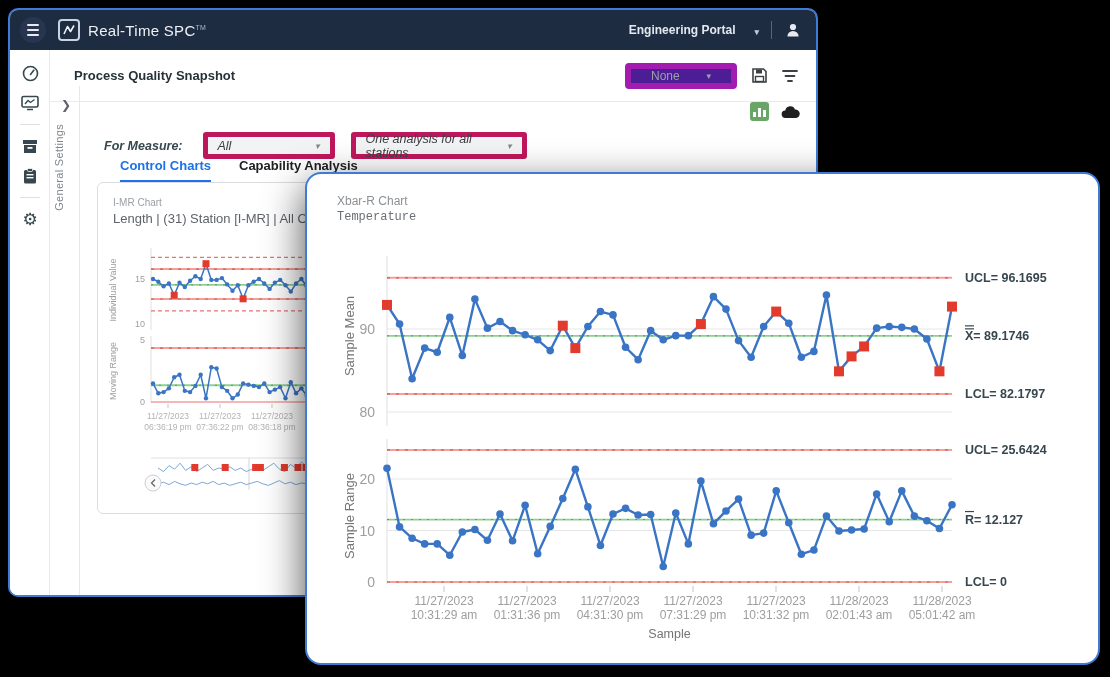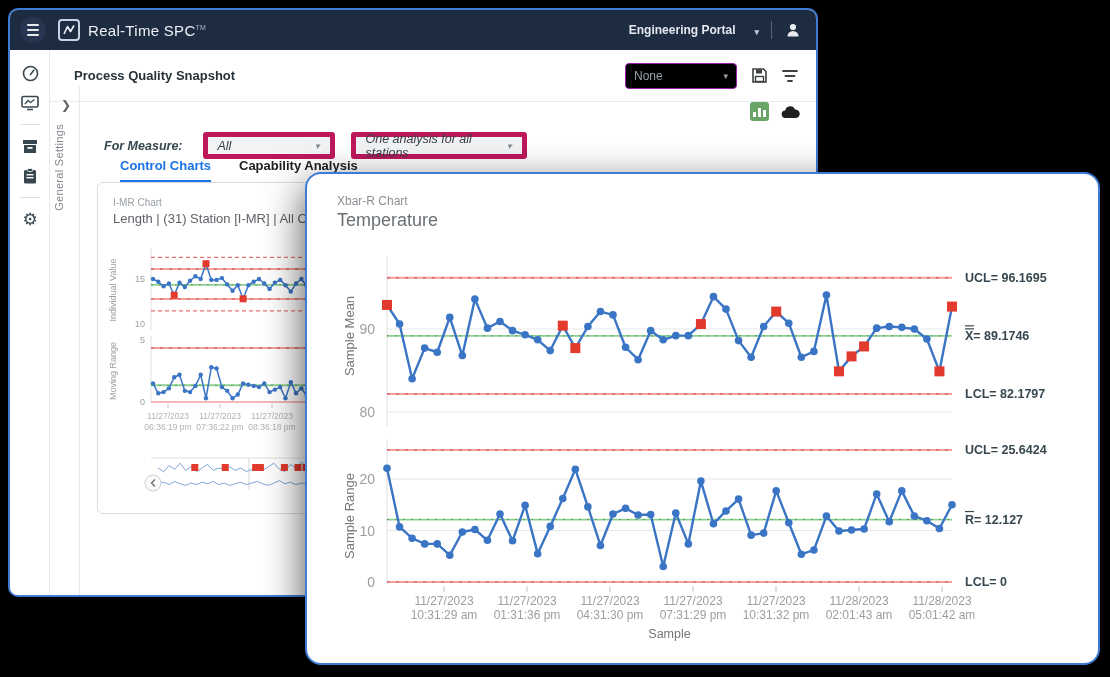--- a/index.html
+++ b/index.html
@@ -29,22 +29,22 @@
   .nav-rail { position:absolute; left:0; top:40px; bottom:0; width:40px; background:#fff; border-right:1px solid #e8eaed; }
   .rail-btn { width:40px; height:30px; display:flex; align-items:center; justify-content:center; cursor:pointer; }
   .rail-div { width:20px; height:1px; background:#e0e0e0; margin:6px auto; }
   .gear-glyph { font-size:17px; color:#37474f; line-height:1; }
 
   
   .toolbar { position:absolute; left:40px; top:40px; width:770px; height:52px; border-bottom:1px solid #e8eaed;
     display:flex; align-items:center; }
   .page-title { font-size:13px; font-weight:700; color:#263238; margin-left:24px; }
   .toolbar-right { margin-left:auto; display:flex; align-items:center; gap:14px; padding-right:22px; }
-  .select-none { width:112px; height:26px; border:1px solid #a21caf; border-radius:4px; background:#000000;
-    display:flex; align-items:center; font-size:12px; color:#9aa2ab; padding:0 8px; cursor:pointer; }
+  .select-none { width:112px; height:26px; border:6px solid #a21caf; border-radius:4px; background:#4c1d95;
+    display:flex; align-items:center; font-size:12px; color:#9aa2ab; padding:0 20px; cursor:pointer; }
   .select-none .caret { margin-left:auto; font-size:9px; color:#9aa2ab; }
 
   
   .gs-rail { position:absolute; left:40px; top:76px; width:30px; bottom:0; border-right:1px solid #e6e8eb; }
   .gs-chevron { font-size:12px; color:#5f6368; position:absolute; left:11px; top:12px; cursor:pointer; }
   .gs-label { position:absolute; left:3px; top:38px; writing-mode:vertical-rl; transform:rotate(180deg);
     font-size:11px; color:#80868b; letter-spacing:.3px; }
 
   
   .section-title { position:absolute; left:94px; top:96px; font-size:13px; font-weight:700; color:#202124; }
@@ -69,21 +69,21 @@
   .imr-card { position:absolute; left:87px; top:172px; width:706px; height:332px;
     border:1px solid #dadce0; border-radius:6px; background:#fff; }
   .imr-type { position:absolute; left:15px; top:14px; font-size:10px; color:#9aa0a6; }
   .imr-subtitle { position:absolute; left:15px; top:28px; font-size:13px; color:#5f6368; }
   .imr-svg { position:absolute; left:5px; top:57px; }
 
   
   .overlay-card { position:absolute; left:305px; top:172px; width:795px; height:493px; background:#fff;
     border:2px solid #3d7bd5; border-radius:16px; box-shadow:0 14px 40px rgba(0,0,0,.7); z-index:10; }
   .xbar-type { position:absolute; left:30px; top:20px; font-size:12px; color:#8a9095; }
-  .xbar-title { position:absolute; left:30px; top:36px; font-size:18px; color:#6b7075; }
+  .xbar-title { position:absolute; left:30px; top:36px; font-size:12px; color:#6b7075;font-family:Liberation Mono, monospace; }
   .stats-row { position:absolute; right:18px; top:32px; display:flex; gap:38px; }
   .stat { font-size:14px; color:#424242; font-weight:500; }
   .xbar-svg { position:absolute; left:0; top:70px; }
 
   svg text { font-family:"Liberation Sans", sans-serif; }
 </style>
 </head>
 <body>
 
 <div class="screen">

